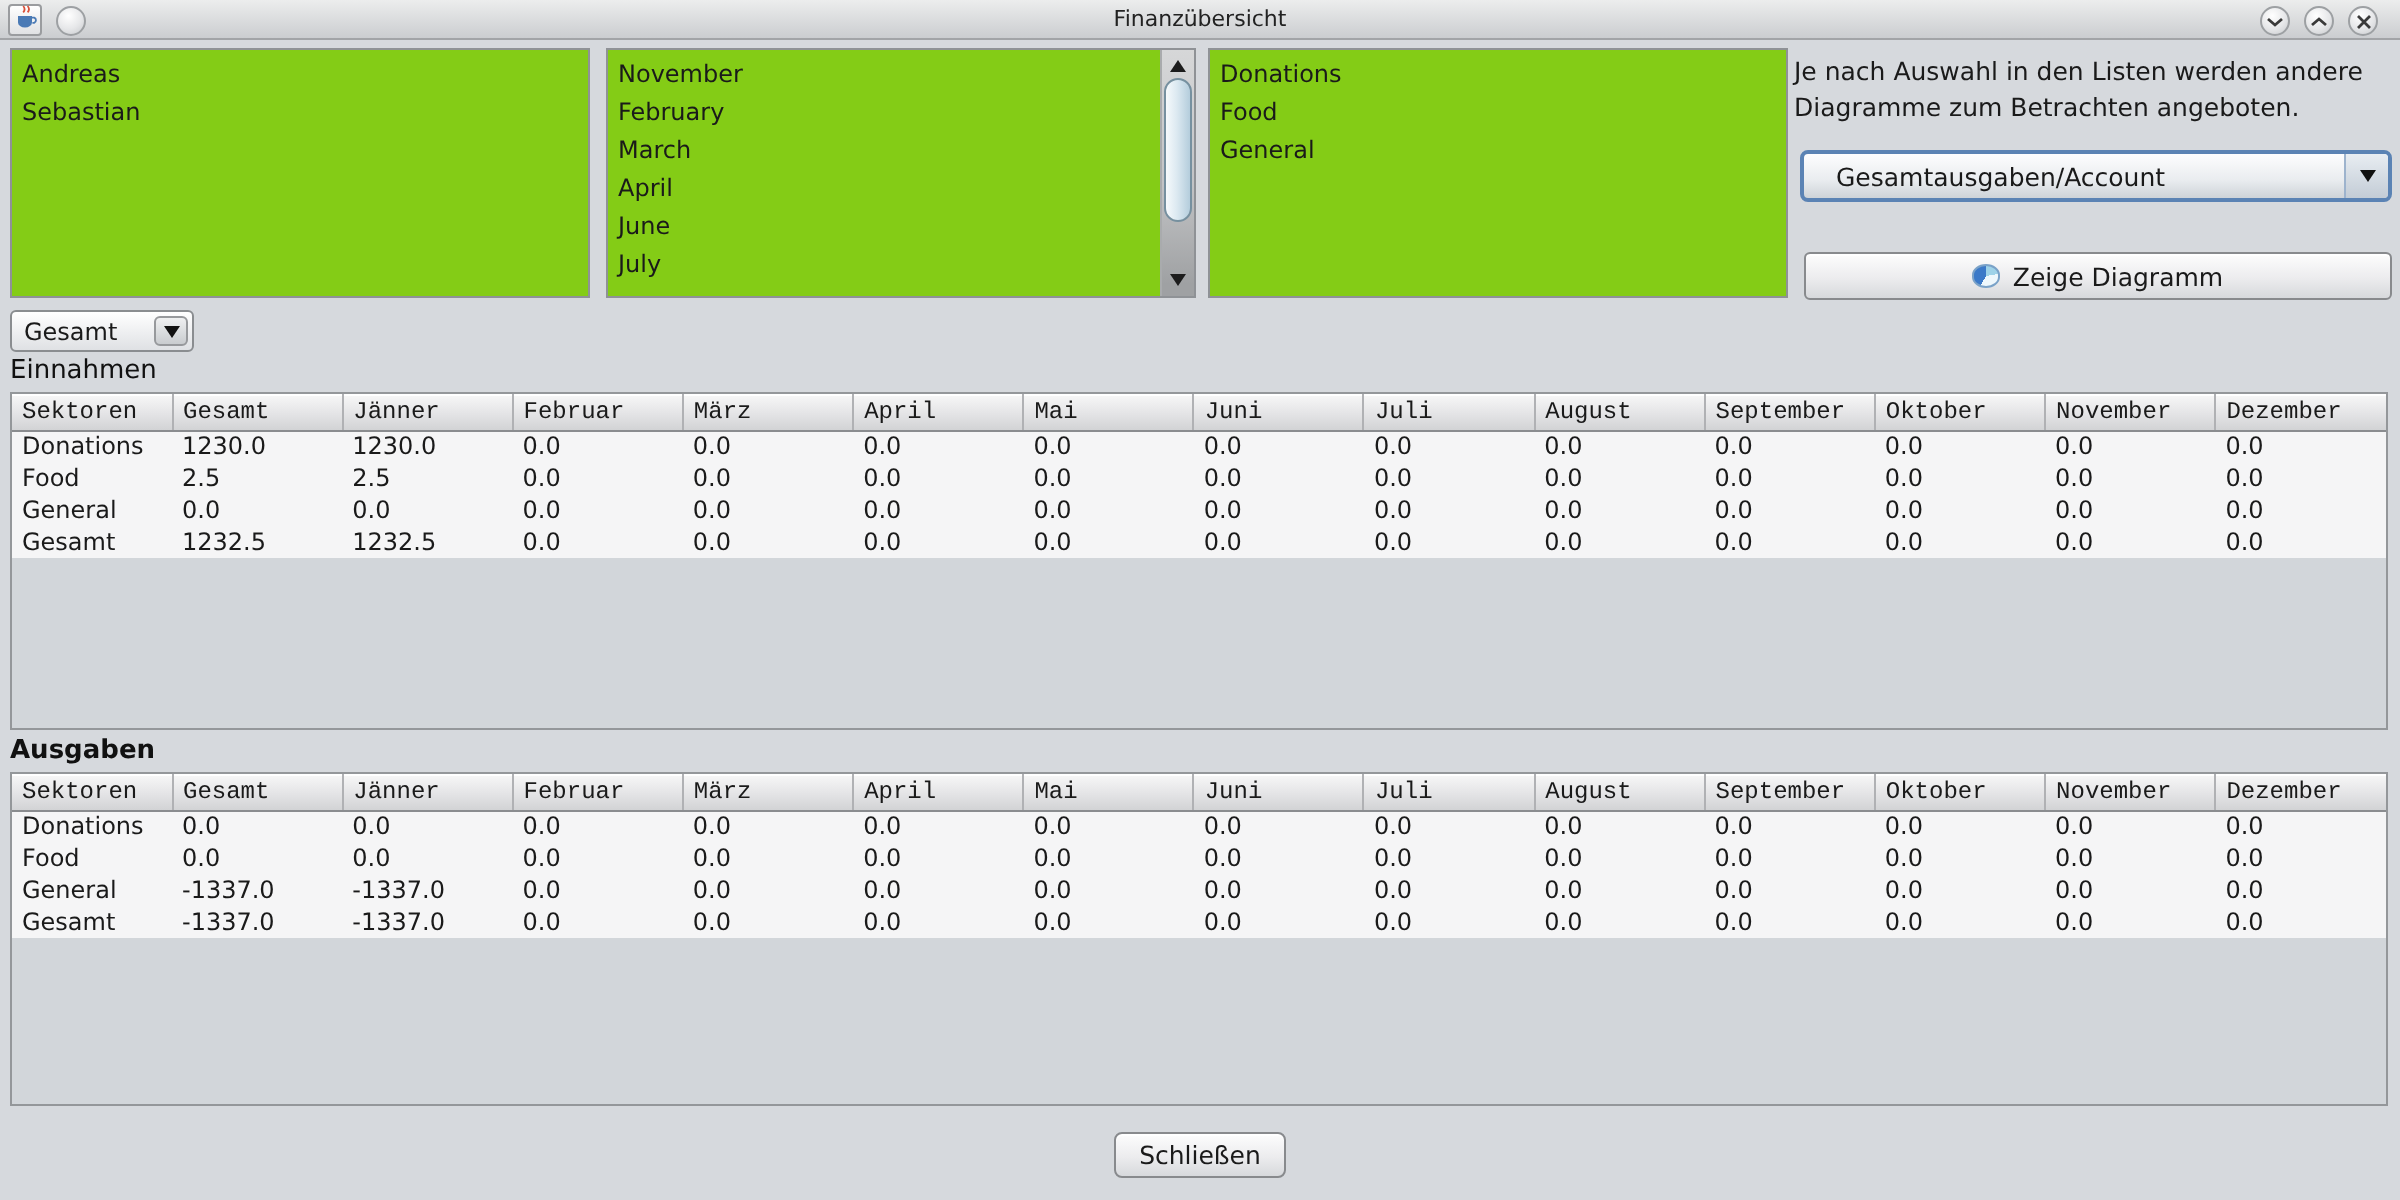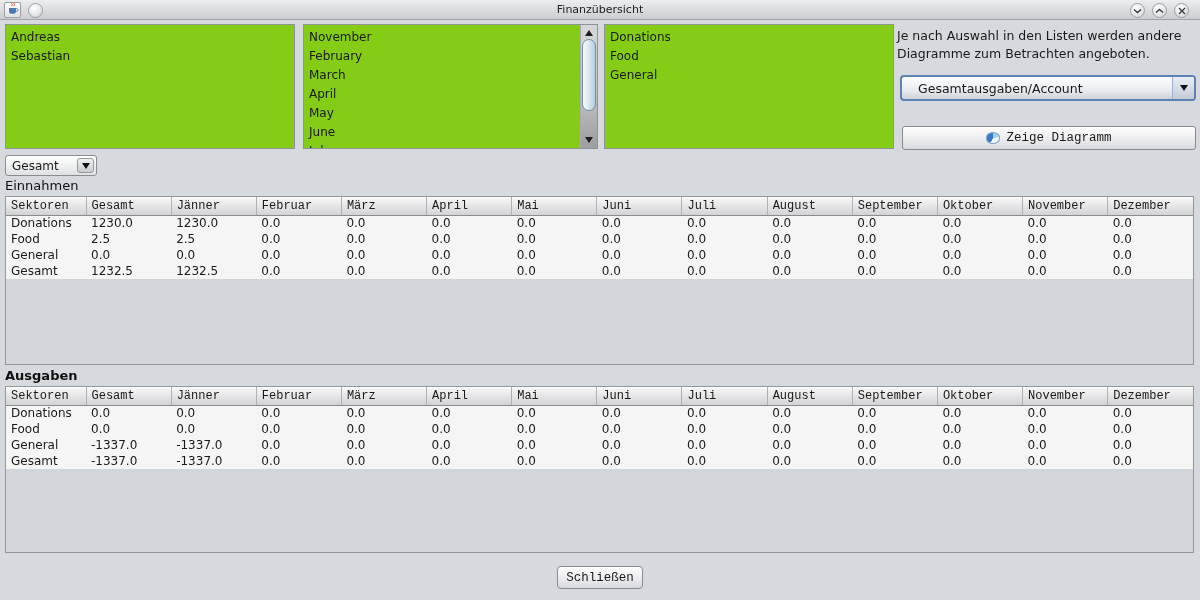--- a/index.html
+++ b/index.html
@@ -82,21 +82,21 @@
     border-radius: 0 2px 2px 0;
     display: flex; align-items: center; justify-content: center;
   }
   .tri-dn-sm { width:0; height:0; border-left:4px solid transparent; border-right:4px solid transparent; border-top:6px solid #111; }
 
   .btn {
     border: 1px solid #888a8d; border-radius: 3px;
     background: linear-gradient(#fdfdfd 0%, #ececee 55%, #d7d9dc 100%);
     box-shadow: inset 0 1px 0 #ffffff;
     font-size: 12.5px; color: #1a1a1a;
-    display: flex; align-items: center; justify-content: center; font-family: Liberation Mono, monospace;
+    display: flex; align-items: center; justify-content: center;
   }
   .btn-diagram { position: absolute; left: 902px; top: 126px; width: 294px; height: 24px; gap: 6px; }
   .pie-icon {
     width: 14px; height: 12px; border-radius: 50% / 46%;
     background: conic-gradient(from 210deg, #3b79c8 0deg 150deg, #9ed2e8 150deg 230deg, #eef7fc 230deg 360deg);
     border: 1px solid #7aa2c8;
   }
 
   .combo-scope {
     position: absolute; left: 5px; top: 155px; width: 92px; height: 21px;
@@ -188,21 +188,20 @@
       <div class="list-item">Sebastian</div>
     </div>
 </div>
 
 <div class="listbox" style="left:303px; width:295px;">
   <div class="list-inner" style="padding-right:17px;">
       <div class="list-item">November</div>
       <div class="list-item">February</div>
       <div class="list-item">March</div>
       <div class="list-item">April</div>
-      <div class="list-item">May</div>
       <div class="list-item">June</div>
       <div class="list-item">July</div>
     </div>
   <div class="vscrollbar">
     <div class="sb-arrow up">
         <span class="tri-up"></span>
       </div>
     <div class="sb-thumb"></div>
     <div class="sb-arrow down">
         <span class="tri-down"></span>

